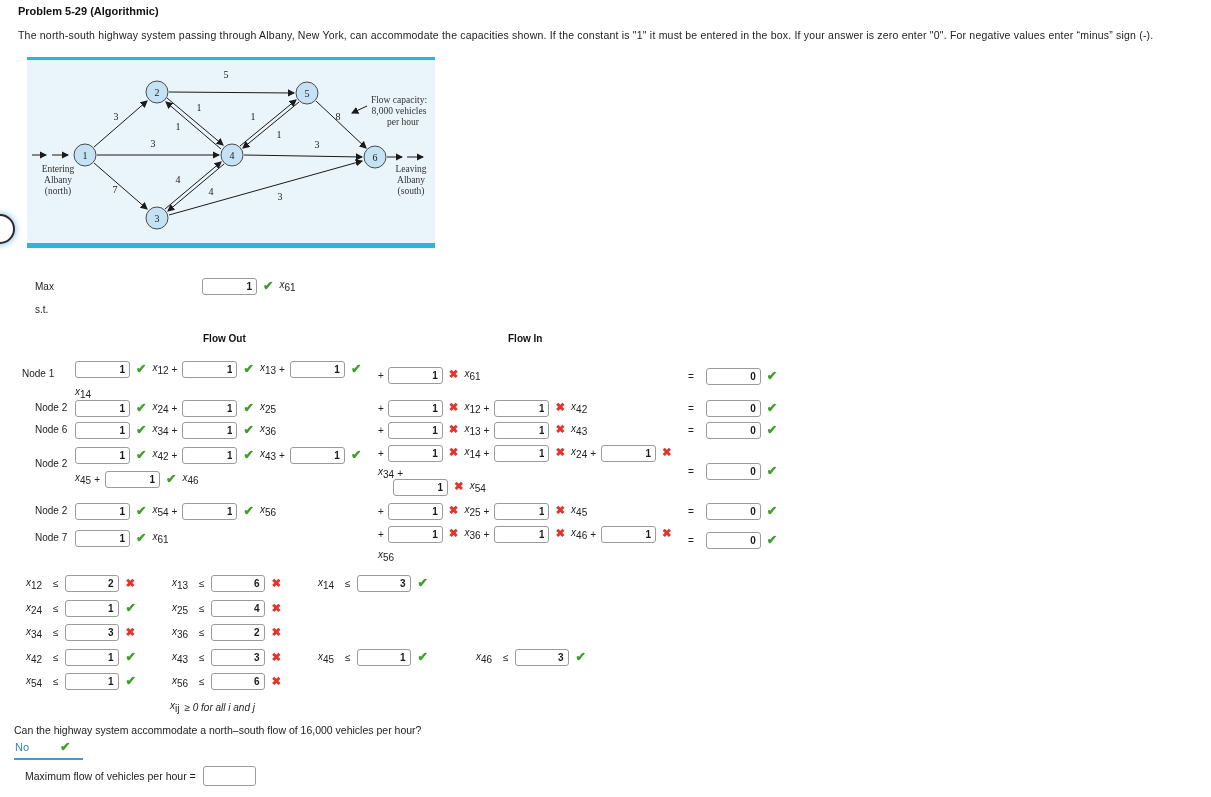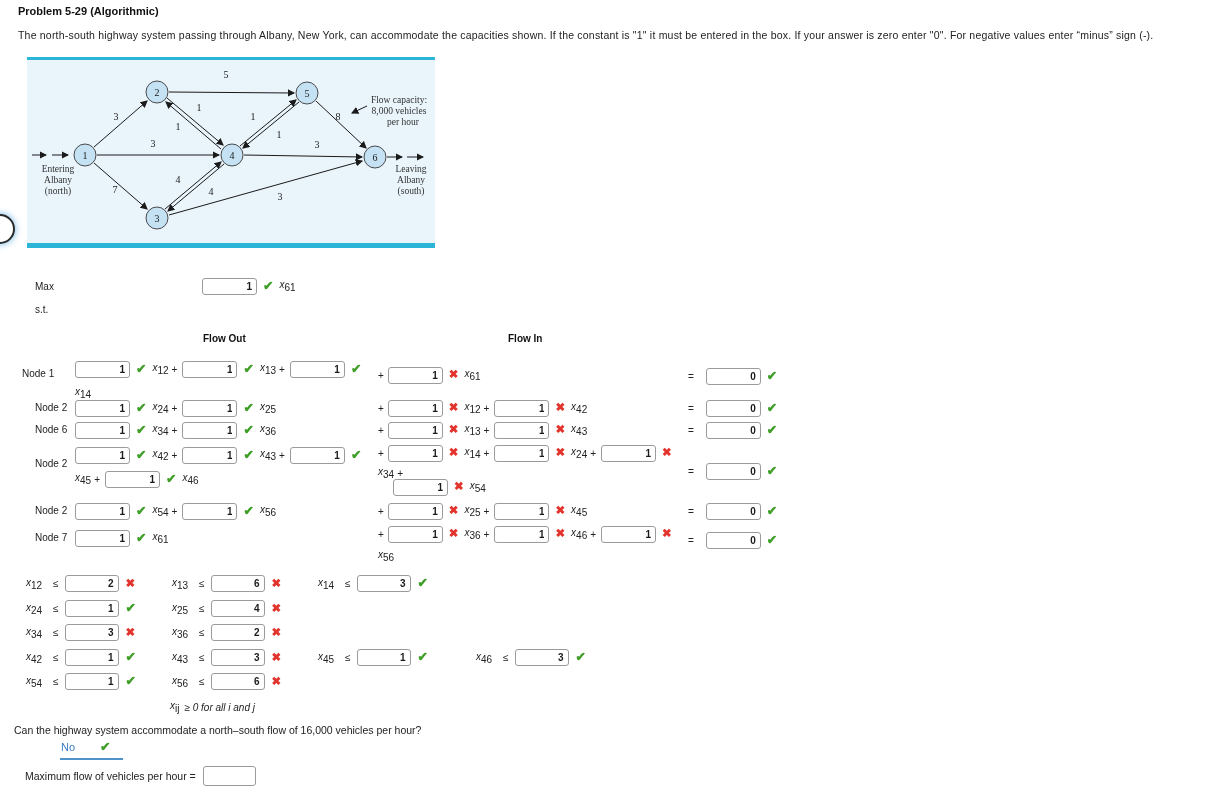--- a/index.html
+++ b/index.html
@@ -26,22 +26,22 @@
   .plus.lead{margin-right:4px;}
   .eq{margin-right:12px;}
   .c-item{position:absolute;display:flex;align-items:center;height:17px;white-space:nowrap;}
   .c-item .var{width:22px;}
   .c-item .leq{margin:0 6px 0 2px;}
   .c-item .ibox{width:54px;}
   .c-item .mark{margin-left:7px;}
   .nonneg{position:absolute;display:flex;align-items:center;font-size:10px;color:#222;}
   .ital{font-style:italic;margin-left:2px;}
   .question{position:absolute;font-size:10.5px;color:#222;}
-  .answer-underline{display:inline-flex;align-items:center;gap:19px;border-bottom:2px solid #4f93c8;
-        padding:0 6px 4px 1px;margin-left:46px;}
+  .answer-underline{display:inline-flex;align-items:center;gap:25px;border-bottom:2px solid #4f93c8;
+        padding:0 6px 4px 1px;}
   .answer{color:#3a7cc0;font-size:11px;text-decoration:none;cursor:pointer;}
   .maxflow{position:absolute;display:flex;align-items:center;font-size:10.5px;color:#222;}
   .maxflow .ibox{width:53px;height:20px;margin-left:7px;text-align:left;}
   svg .elabel{font-family:"Liberation Serif",serif;font-size:10px;fill:#1a1a1a;text-anchor:middle;}
   svg .nlabel{font-family:"Liberation Serif",serif;font-size:10px;fill:#1a1a1a;text-anchor:middle;}
   svg .dtext{font-family:"Liberation Serif",serif;font-size:9.5px;fill:#333;text-anchor:middle;}
 </style>
 </head>
 <body>
 

